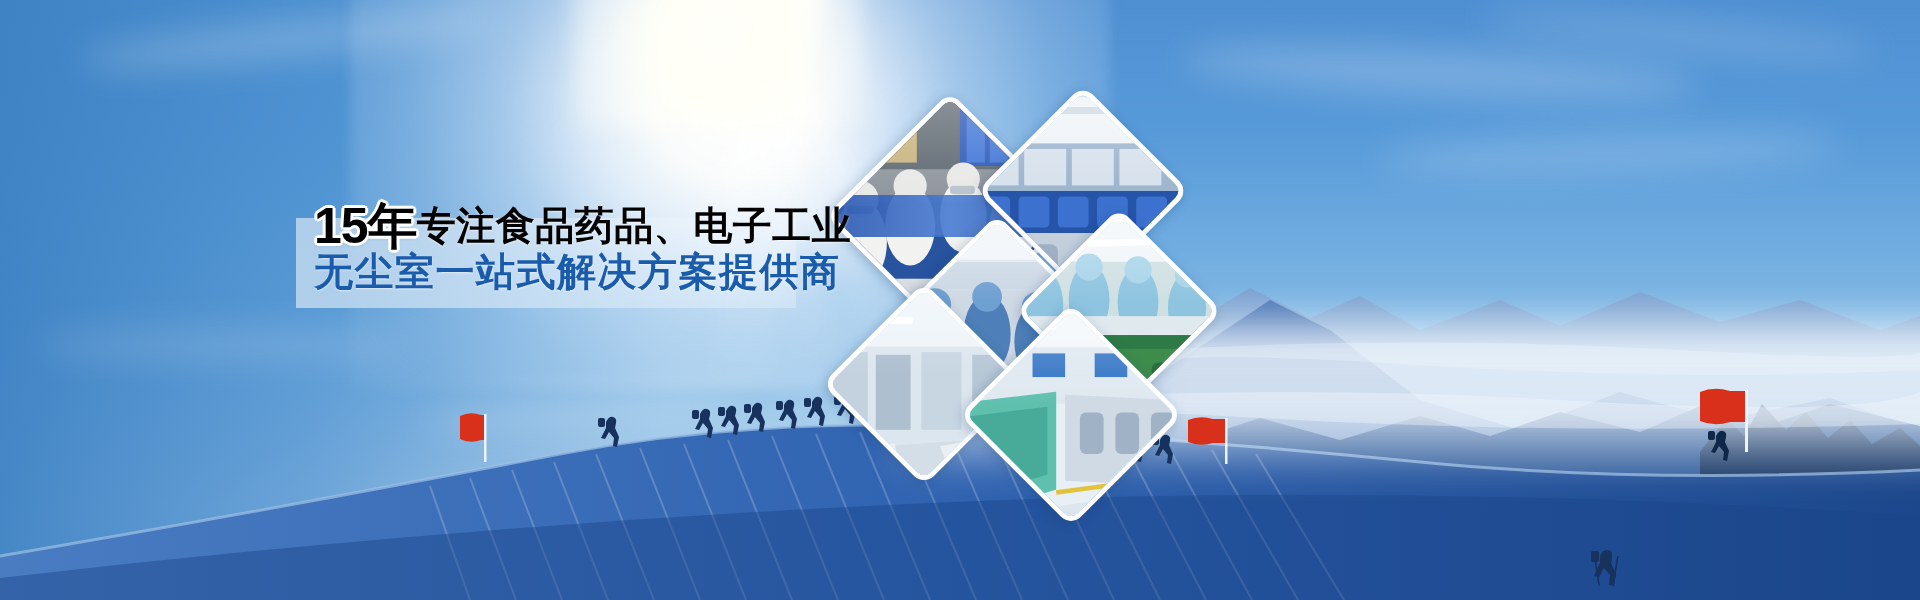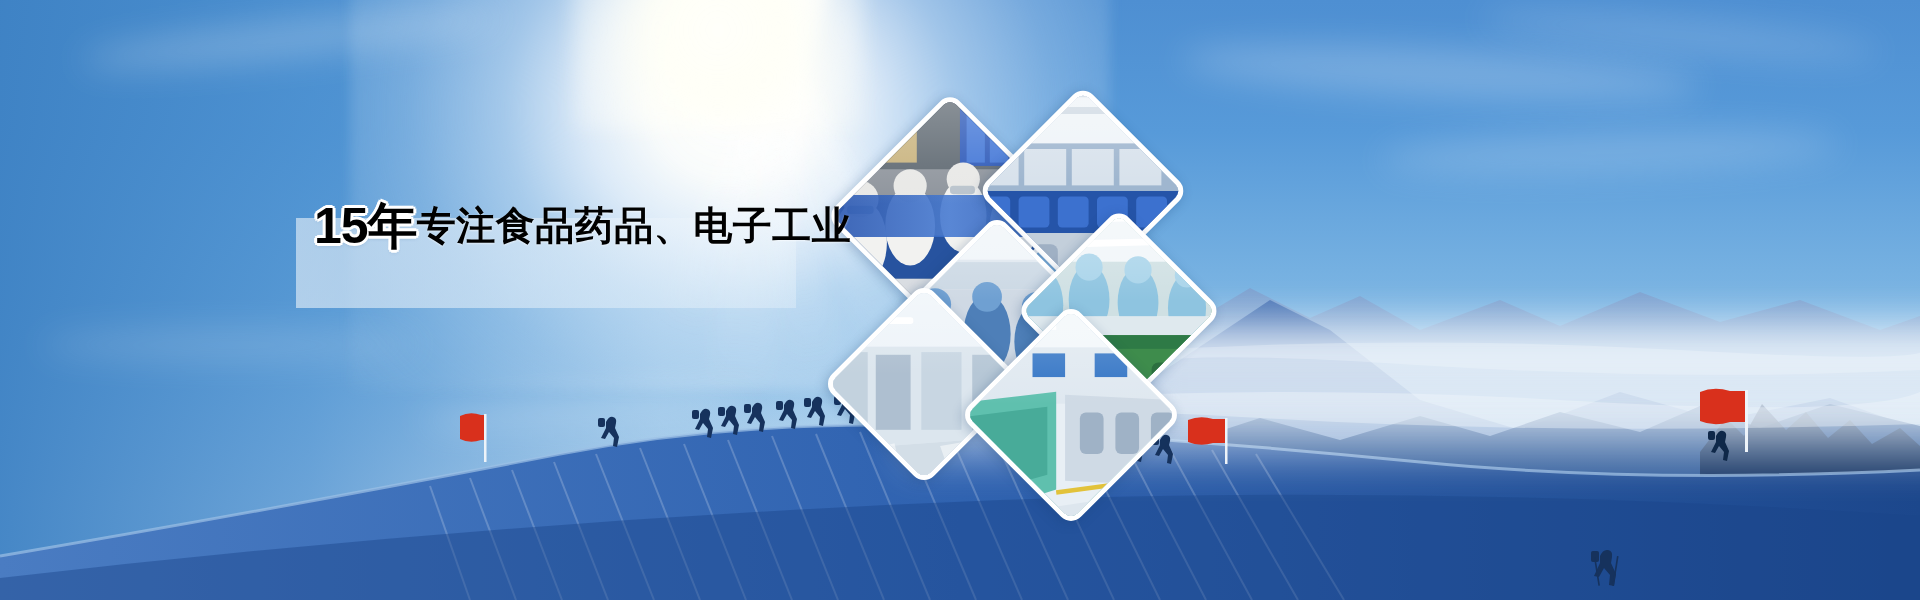--- a/index.html
+++ b/index.html
@@ -549,15 +549,16 @@
     </div>
 
   </div>
 
   <div class="text-panel"></div>
 
   <div class="headline">
     <div class="hl-line">
       <span class="hl-years">15年</span><span class="hl-rest">专注食品药品、电子工业</span>
     </div>
+    <span class="hl-line2">无尘室一站式解决方案提供商</span>
   </div>
 
 </div>
 
 </body></html>

